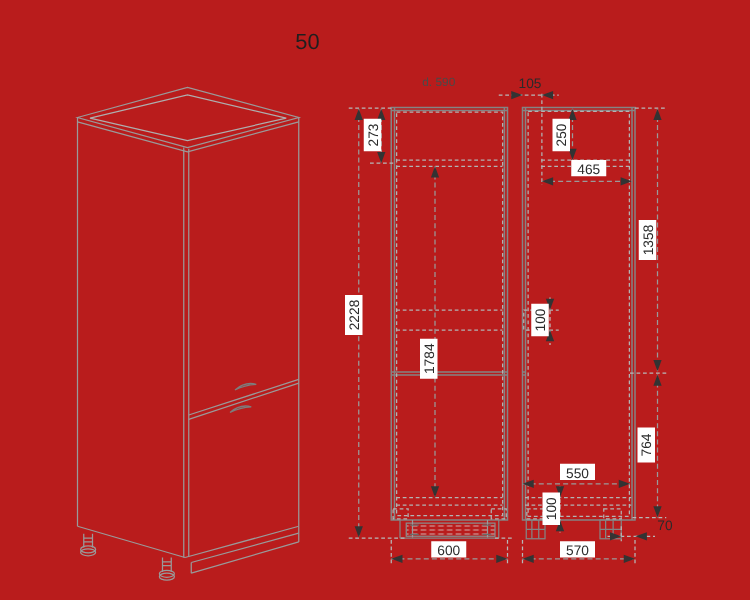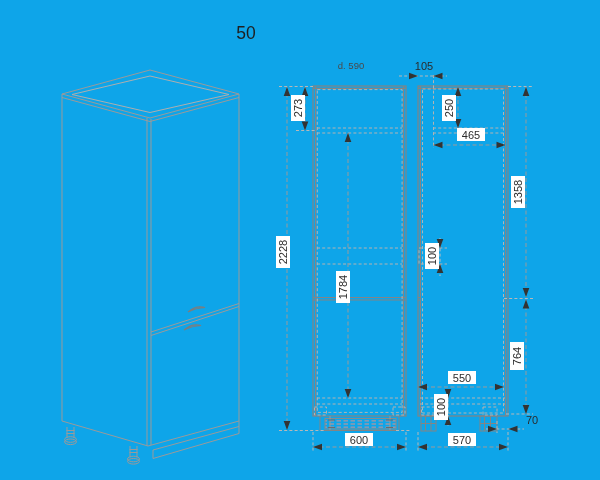--- a/index.html
+++ b/index.html
@@ -1,16 +1,16 @@
 <!DOCTYPE html>
 <html><head>
 <meta charset="utf-8">
 <style>
   html,body{margin:0;padding:0;background:#fff;}
-  #stage{position:relative;width:600px;height:480px;background:#0ea5e9;overflow:hidden;
+  #stage{position:relative;width:600px;height:480px;background:#b91c1c;overflow:hidden;
          font-family:"Liberation Sans",sans-serif;}
   svg{position:absolute;left:0;top:0;}
   text{fill:#2b2b2b;font-family:"Liberation Sans",sans-serif;}
   .dimtxt{font-size:11px;}
   .note{font-size:9.5px;fill:#4a4a4a;}
   .title{font-size:17.5px;fill:#1f1f1f;}
 </style>
 </head>
 <body>
 

